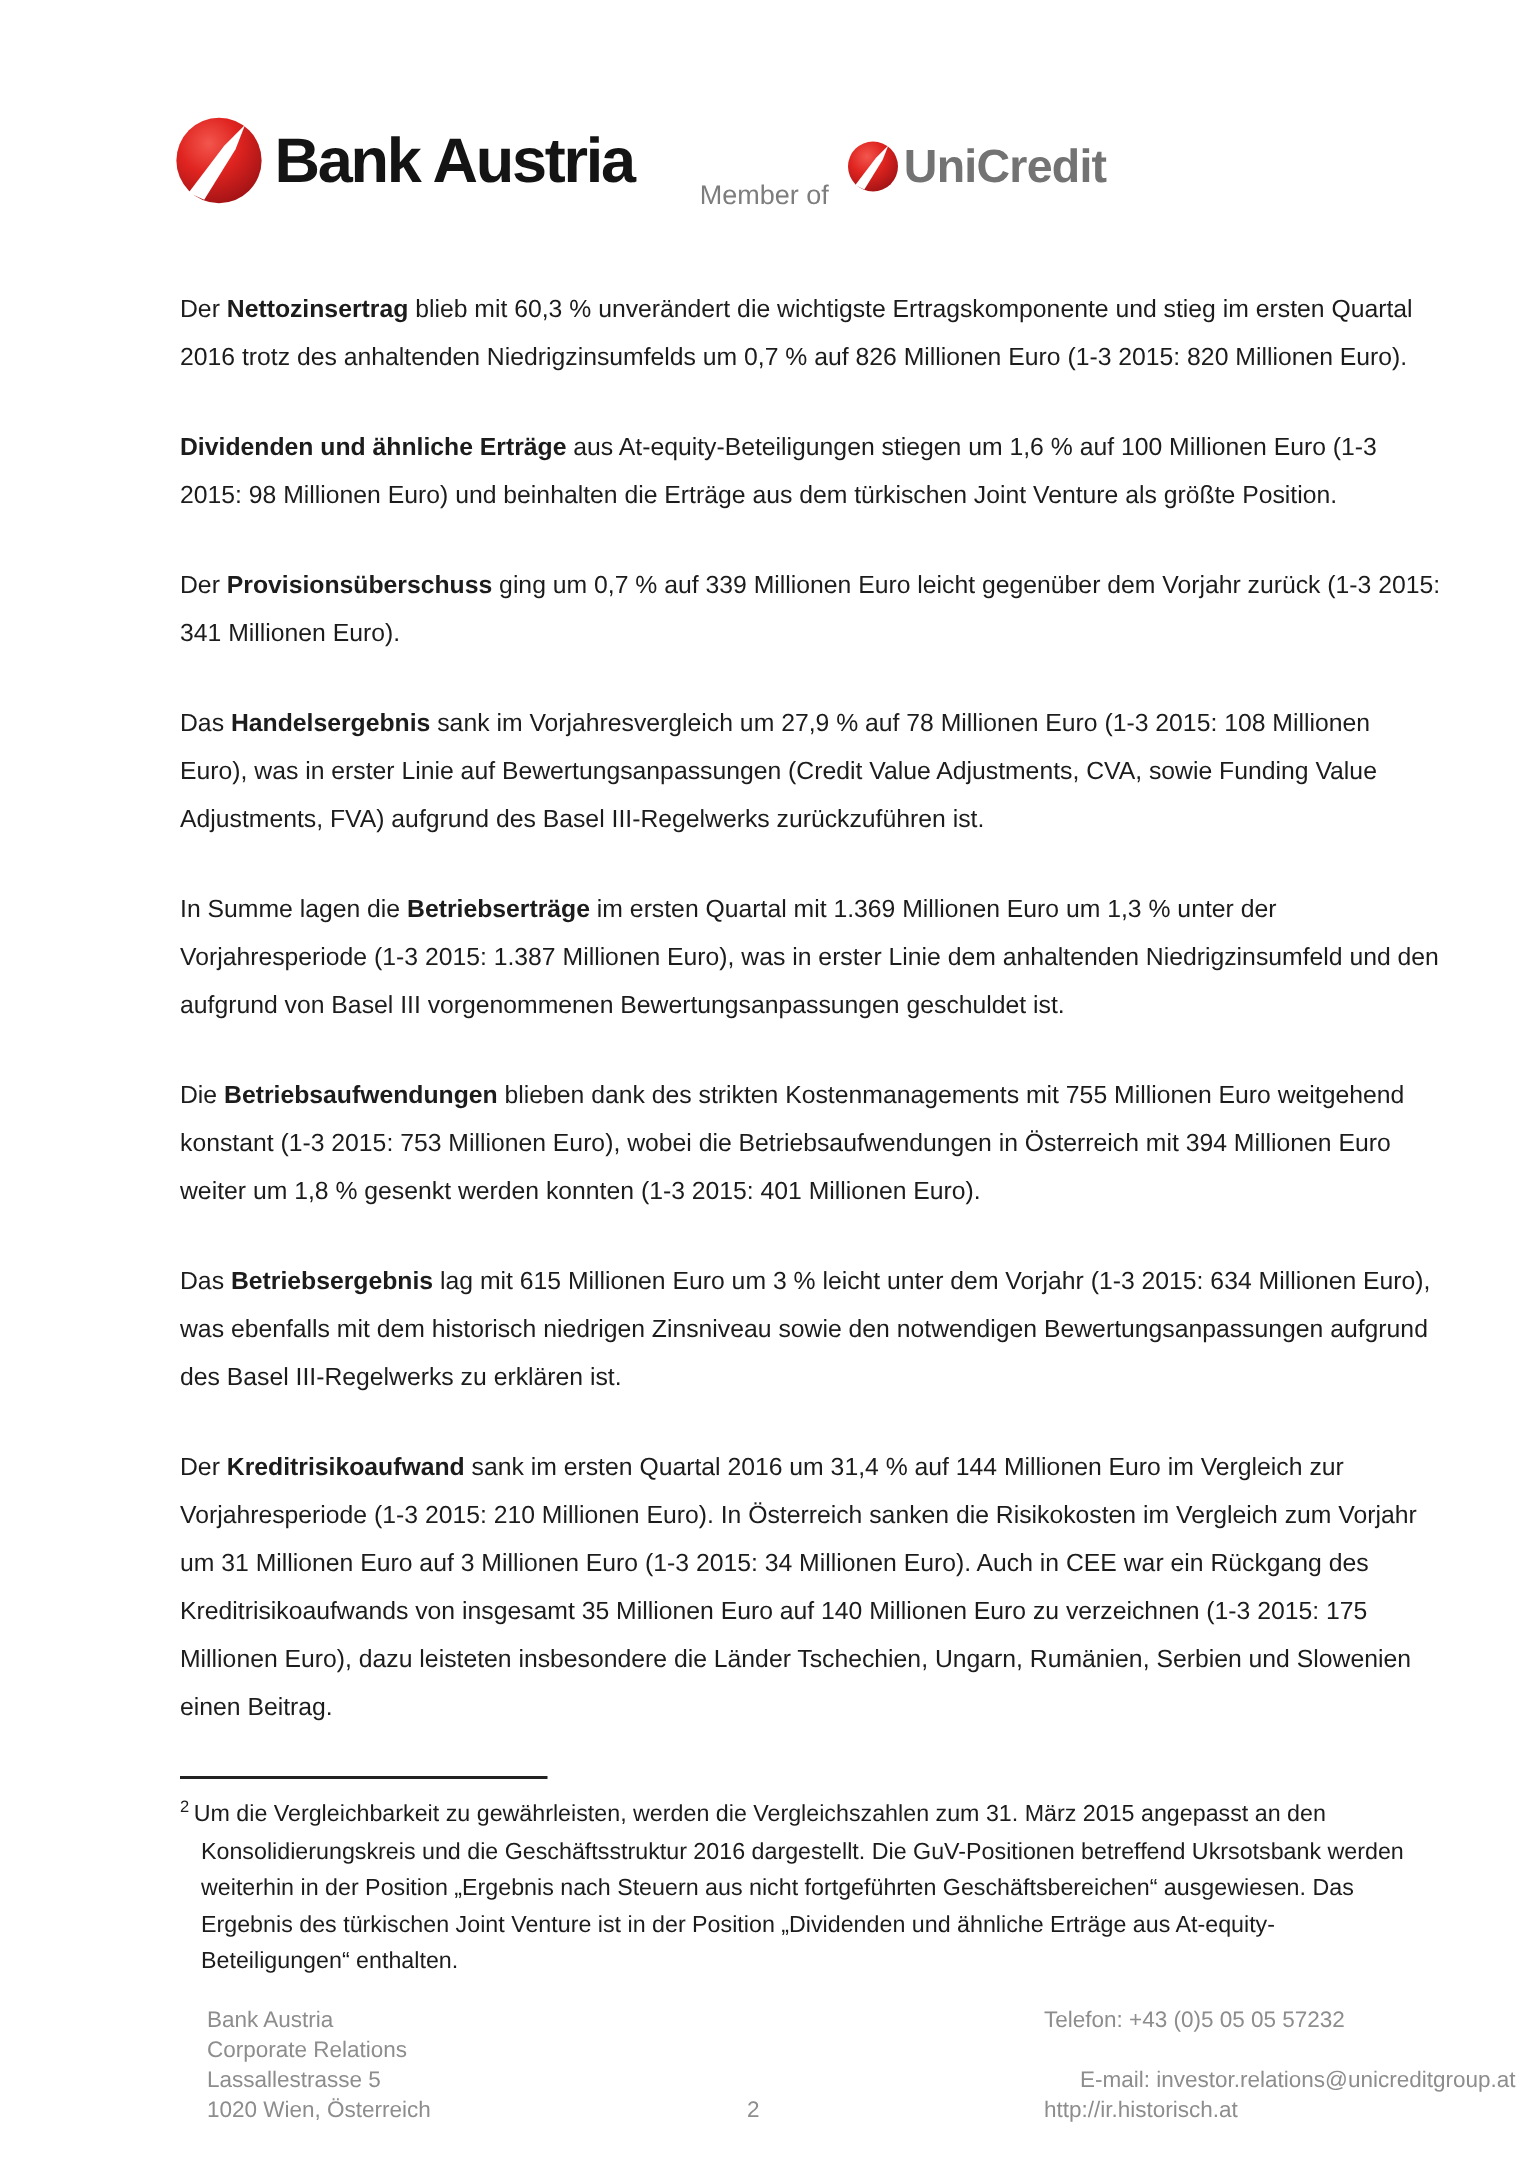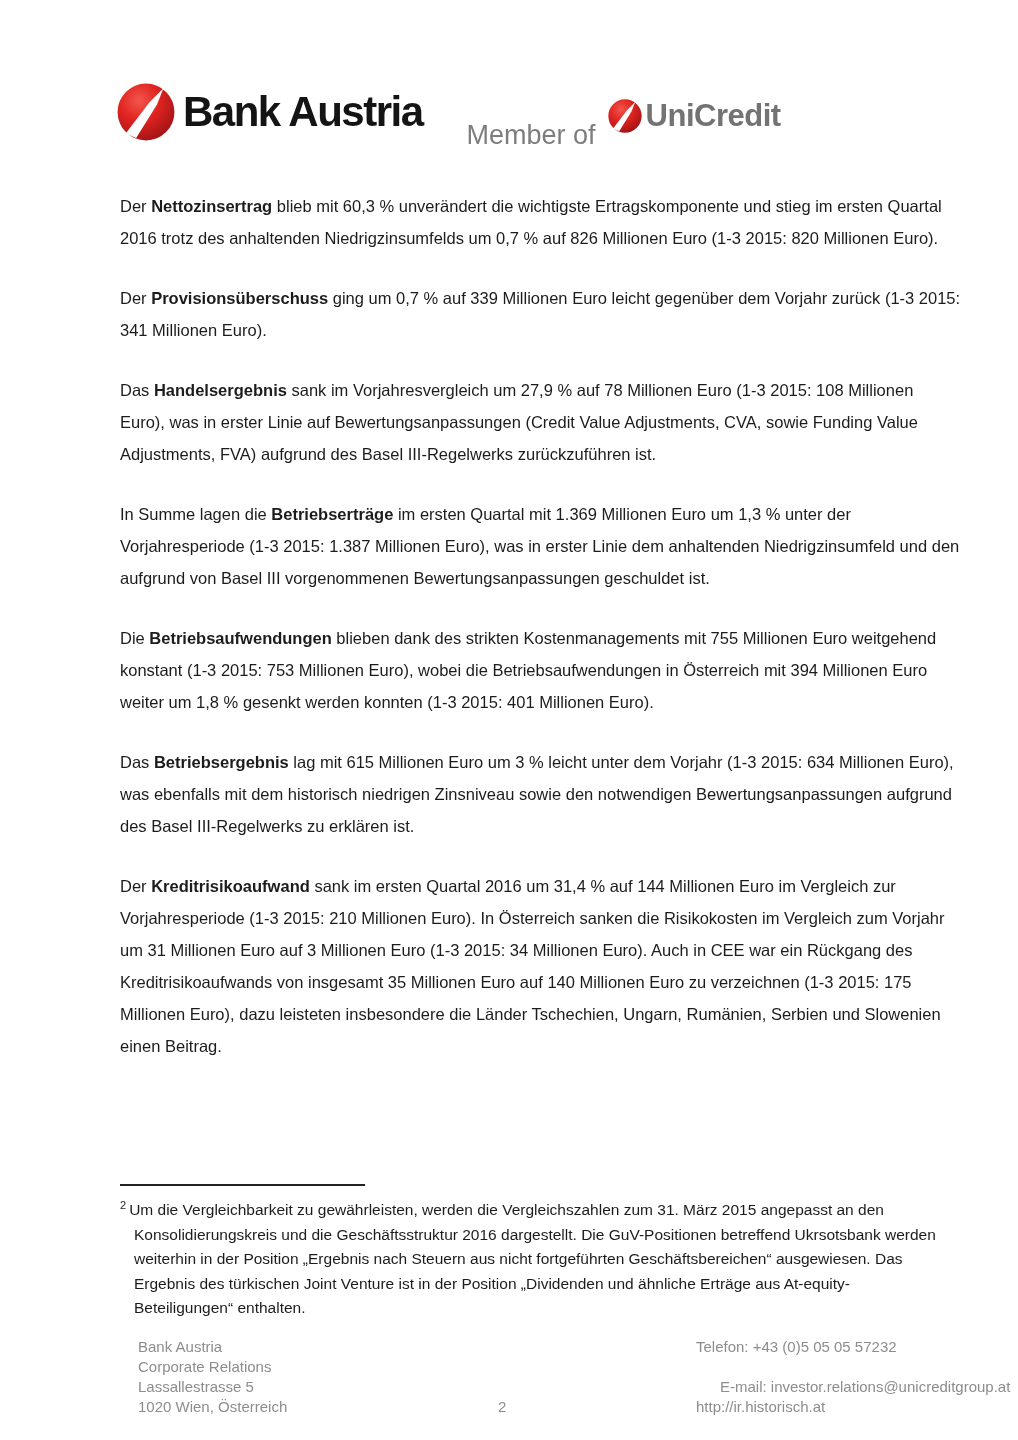--- a/index.html
+++ b/index.html
@@ -20,21 +20,21 @@
   }
   .sphere{display:block;}
   .ba-logo{display:flex;align-items:center;}
   .ba-sphere{width:58px;height:58px;}
   .ba-text{
     margin-left:8px;
     font-size:42px;font-weight:bold;color:#141414;
     letter-spacing:-1.5px;white-space:nowrap;
   }
   .member-block{display:flex;align-items:center;margin-left:44px;margin-top:8px;}
-  .member-of{font-size:27px;color:#7d7d7d;margin-right:12px;white-space:nowrap;margin-top:40px;}
+  .member-of{font-size:18px;color:#7d7d7d;margin-right:12px;white-space:nowrap;margin-top:40px;}
   .uc-sphere{width:34px;height:34px;}
   .uc-text{
     margin-left:4px;
     font-size:31px;font-weight:bold;color:#737373;
     letter-spacing:-0.5px;white-space:nowrap;
   }
 
   
   .main{
     position:absolute;left:120px;top:186px;width:842px;
@@ -103,20 +103,21 @@
         <circle cx="50" cy="50" r="49" fill="url(#sphereGrad)"></circle>
         <path d="M15 87 L56 33 L80 9 L69 37 L33 95 Z" fill="#ffffff"></path>
       </svg>
       <span class="uc-text">UniCredit</span>
     </div>
   </div>
 
   <div class="main">
     <div id="paragraphs">
         <p class="para"><span>Der </span><b>Nettozinsertrag</b><span> blieb mit 60,3 % unverändert die wichtigste Ertragskomponente und stieg im ersten Quartal 2016 trotz des anhaltenden Niedrigzinsumfelds um 0,7 % auf 826 Millionen Euro (1-3 2015: 820 Millionen Euro).</span></p>
+        <p class="para"><b>Dividenden und ähnliche Erträge</b><span> aus At-equity-Beteiligungen stiegen um 1,6 % auf 100 Millionen Euro (1-3 2015: 98 Millionen Euro) und beinhalten die Erträge aus dem türkischen Joint Venture als größte Position.</span></p>
         <p class="para"><span>Der </span><b>Provisionsüberschuss</b><span> ging um 0,7 % auf 339 Millionen Euro leicht gegenüber dem Vorjahr zurück (1-3 2015: 341 Millionen Euro).</span></p>
         <p class="para"><span>Das </span><b>Handelsergebnis</b><span> sank im Vorjahresvergleich um 27,9 % auf 78 Millionen Euro (1-3 2015: 108 Millionen Euro), was in erster Linie auf Bewertungsanpassungen (Credit Value Adjustments, CVA, sowie Funding Value Adjustments, FVA) aufgrund des Basel III-Regelwerks zurückzuführen ist.</span></p>
         <p class="para"><span>In Summe lagen die </span><b>Betriebserträge</b><span> im ersten Quartal mit 1.369 Millionen Euro um 1,3 % unter der Vorjahresperiode (1-3 2015: 1.387 Millionen Euro), was in erster Linie dem anhaltenden Niedrigzinsumfeld und den aufgrund von Basel III vorgenommenen Bewertungsanpassungen geschuldet ist.</span></p>
         <p class="para"><span>Die </span><b>Betriebsaufwendungen</b><span> blieben dank des strikten Kostenmanagements mit 755 Millionen Euro weitgehend konstant (1-3 2015: 753 Millionen Euro), wobei die Betriebsaufwendungen in Österreich mit 394 Millionen Euro weiter um 1,8 % gesenkt werden konnten (1-3 2015: 401 Millionen Euro).</span></p>
         <p class="para"><span>Das </span><b>Betriebsergebnis</b><span> lag mit 615 Millionen Euro um 3 % leicht unter dem Vorjahr (1-3 2015: 634 Millionen Euro), was ebenfalls mit dem historisch niedrigen Zinsniveau sowie den notwendigen Bewertungsanpassungen aufgrund des Basel III-Regelwerks zu erklären ist.</span></p>
         <p class="para"><span>Der </span><b>Kreditrisikoaufwand</b><span> sank im ersten Quartal 2016 um 31,4 % auf 144 Millionen Euro im Vergleich zur Vorjahresperiode (1-3 2015: 210 Millionen Euro). In Österreich sanken die Risikokosten im Vergleich zum Vorjahr um 31 Millionen Euro auf 3 Millionen Euro (1-3 2015: 34 Millionen Euro). Auch in CEE war ein Rückgang des Kreditrisikoaufwands von insgesamt 35 Millionen Euro auf 140 Millionen Euro zu verzeichnen (1-3 2015: 175 Millionen Euro), dazu leisteten insbesondere die Länder Tschechien, Ungarn, Rumänien, Serbien und Slowenien einen Beitrag.</span></p>
       </div>
   </div>
 
   <div class="footnote">

